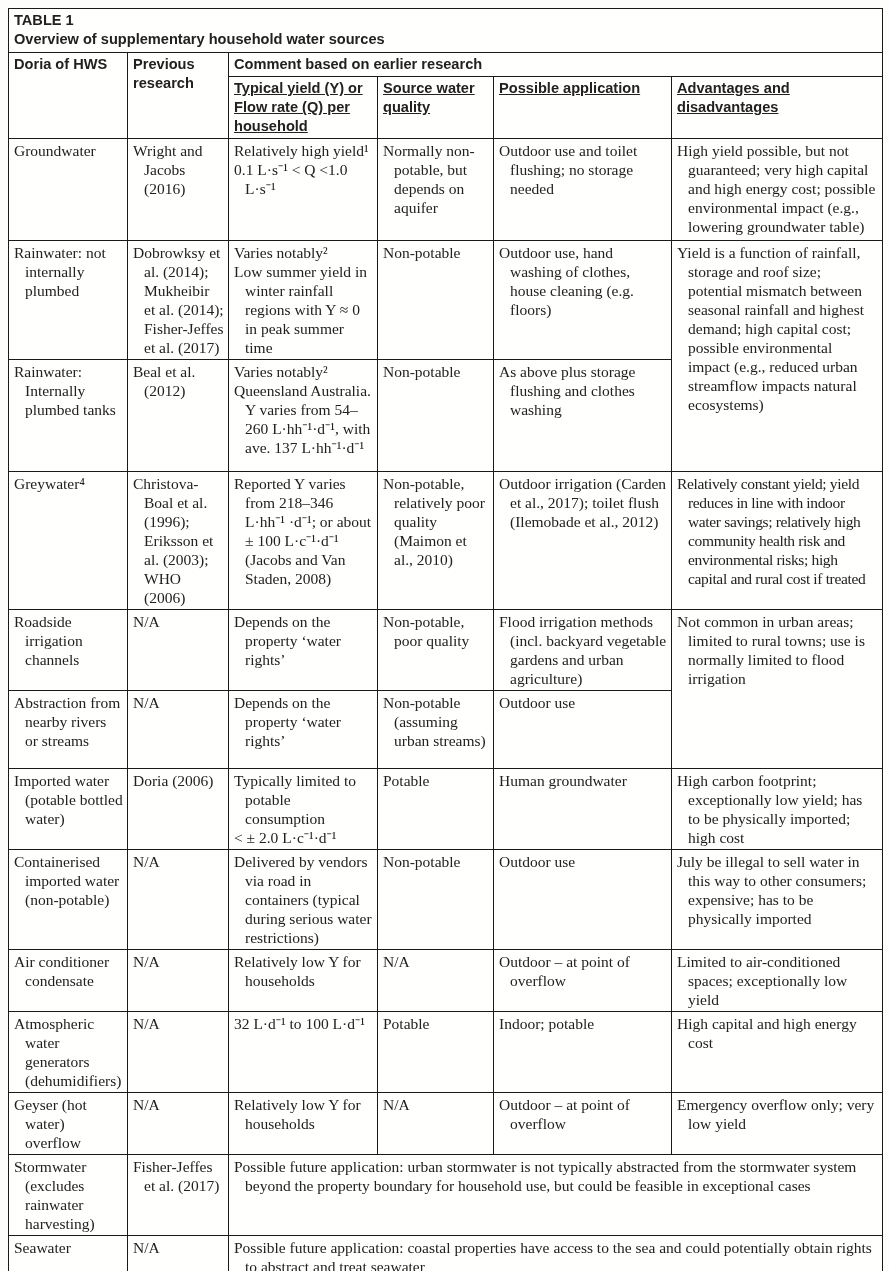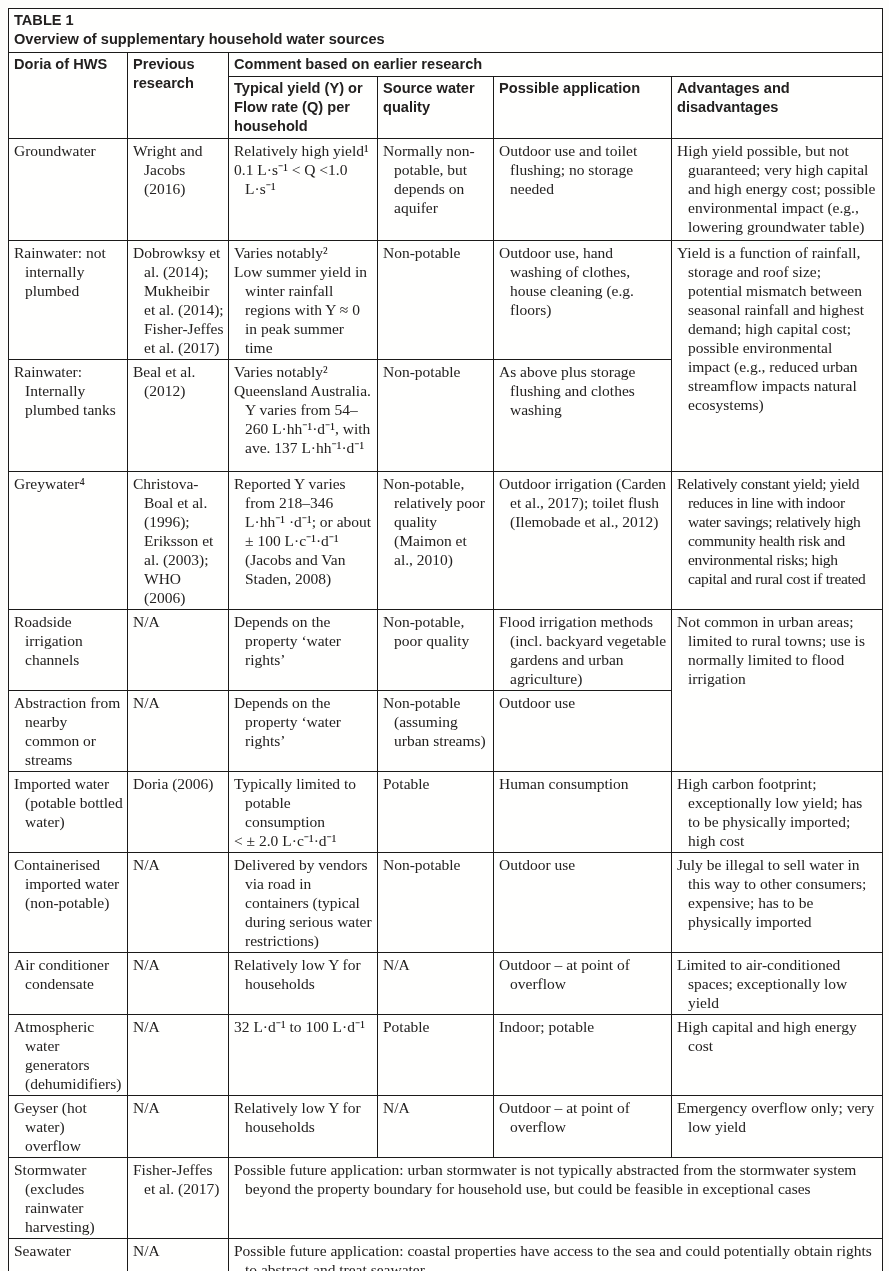--- a/index.html
+++ b/index.html
@@ -31,21 +31,21 @@
   }
   .sans, table.hws th.sans {
     font-family: "Liberation Sans", sans-serif;
     font-weight: bold;
     font-size: 14.6px;
     line-height: 19px;
     color: #232120;
   }
   th.title-cell { text-align: center; padding-top: 3px; margin-left: 39px; }
   th.group-cell { text-align: center; vertical-align: middle; margin-left: 44px; }
-  th.subhead { vertical-align: middle; }
+  th.subhead { vertical-align: middle; text-decoration: underline; }
   th.corner { vertical-align: top; }
 
   .hang { padding-left: 11px; text-indent: -11px; }
   .para { padding-left: 11px; text-indent: -11px; }
 
   td.condensed { font-size: 14.9px; letter-spacing: -0.35px; }
 </style>
 </head>
 <body>
 
@@ -187,21 +187,21 @@
       <td>
             <div class="hang">Flood irrigation methods (incl. backyard vegetable gardens and urban agriculture)</div>
           </td>
       <td rowspan="2">
             <div class="hang">Not common in urban areas; limited to rural towns; use is normally limited to flood irrigation</div>
           </td>
     </tr>
 
     <tr style="height:78px">
       <td>
-            <div class="hang">Abstraction from nearby common or streams</div>
+            <div class="hang">Abstraction from nearby rivers or streams</div>
           </td>
       <td>
             <div class="hang">N/A</div>
           </td>
       <td>
             <div class="hang">Depends on the property ‘water rights’</div>
           </td>
       <td>
             <div class="hang">Non-potable (assuming urban streams)</div>
           </td>
@@ -220,21 +220,21 @@
       <td>
             <div class="">
               <div class="para">Typically limited to potable consumption</div>
               <div class="para">&lt; ± 2.0 L·c⁻¹·d⁻¹</div>
             </div>
           </td>
       <td>
             <div class="hang">Potable</div>
           </td>
       <td>
-            <div class="hang">Human consumption</div>
+            <div class="hang">Human groundwater</div>
           </td>
       <td>
             <div class="hang">High carbon footprint; exceptionally low yield; has to be physically imported; high cost</div>
           </td>
     </tr>
 
     <tr style="height:100px">
       <td>
             <div class="hang">Containerised imported water (non-potable)</div>
           </td>

